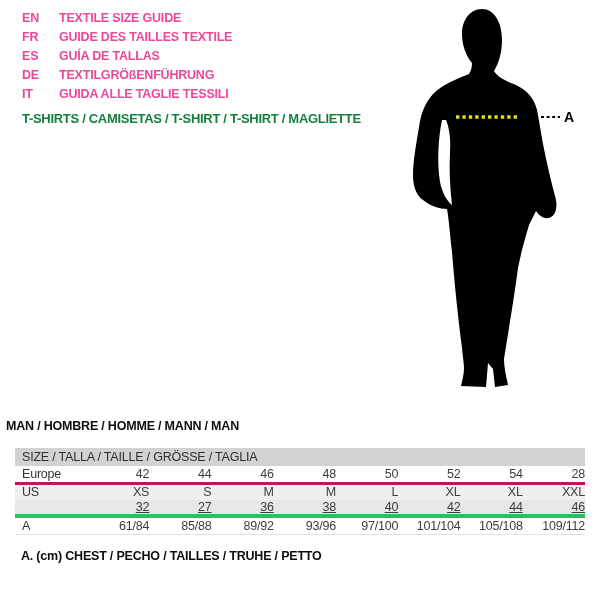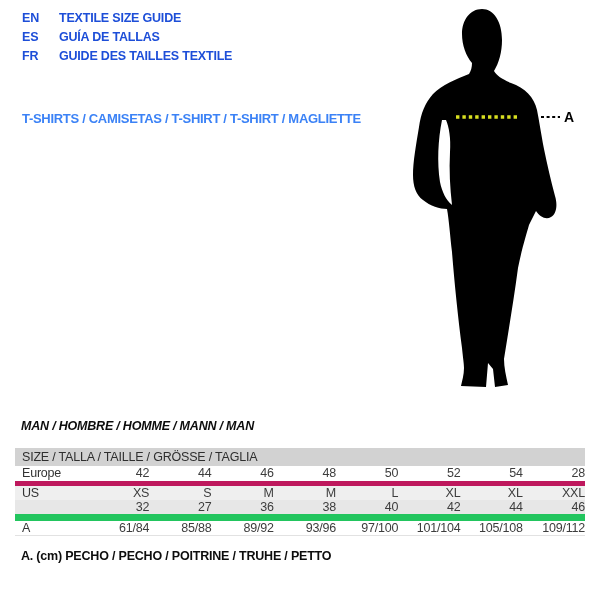--- a/index.html
+++ b/index.html
@@ -8,71 +8,77 @@
   .page {
     position: relative;
     width: 600px; height: 600px;
     background: #ffffff;
     overflow: hidden;
     color: #000;
   }
 
   
   .lang-list { position: absolute; left: 22px; top: 9px; }
-  .lang-row { height: 19px; line-height: 19px; font-size: 12.5px; font-weight: bold; letter-spacing: -0.2px; color: #1d4ed8; }
+  .lang-row { height: 19px; line-height: 19px; font-size: 12.5px; font-weight: bold; letter-spacing: -0.2px; color: #ec4899; }
   .lang-code { display: inline-block; width: 37px; }
 
   
   .product-lines { position: absolute; left: 22px; top: 109px; }
-  .product-line { height: 19px; line-height: 19px; font-size: 13px; font-weight: bold; letter-spacing: -0.3px; color: #3b82f6; }
+  .product-line { height: 19px; line-height: 19px; font-size: 13px; font-weight: bold; letter-spacing: -0.3px; color: #15803d; }
 
   
   .figure-area { position: absolute; left: 400px; top: 0; width: 200px; height: 400px; }
   .figure-area svg { display: block; width: 200px; height: 400px; }
 
   
-  .section-title { position: absolute; left: 21px; top: 419px; font-size: 12.5px; font-weight: bold; letter-spacing: -0.2px; color: #0d0d0d; font-style: italic; }
+  .section-title { position: absolute; left: 6px; top: 419px; font-size: 12.5px; font-weight: bold; letter-spacing: -0.2px; color: #0d0d0d; }
 
   
   .size-table {
     position: absolute; left: 15px; top: 448px;
     width: 570px; border-collapse: collapse; table-layout: fixed;
     font-size: 12.5px; letter-spacing: -0.2px; color: #3d3d3d;
   }
   .size-table col.label-col { width: 72px; }
   .size-table th, .size-table td { font-weight: normal; padding: 0; margin-left: 16px; }
   .size-table .table-head th {
     background: var(--table-header-bg, #d2d2d2);
     text-align: left; padding-left: 7px; height: 18px;
     color: #2e2e2e;
   }
   .size-table tbody th { text-align: left; padding-left: 7px; color: #333; }
   .size-table tbody td { text-align: right; }
-  .row-europe { height: 17px; background: #ffffff; border-bottom: 5px solid #be185d; }
+  .row-europe { height: 17px; background: #ffffff; border-bottom: 3px solid #be185d; }
   .row-us     { height: 17px; background: var(--row-alt-bg-1, #efefef); }
-  .row-intl   { height: 15px; background: var(--row-alt-bg-2, #e7e7e7); border-bottom: 7px solid #22c55e; }
+  .row-intl   { height: 15px; background: var(--row-alt-bg-2, #e7e7e7); border-bottom: 4px solid #22c55e; text-decoration: underline; }
   .row-a      { height: 18px; background: #ffffff; border-bottom: 1px solid #e2e2e2; }
 
   
   .footnote { position: absolute; left: 21px; top: 549px; font-size: 12.5px; font-weight: bold; letter-spacing: -0.2px; color: #0d0d0d; }
 </style>
 </head>
 <body>
 
 <div class="page">
 
   <div class="lang-list">
     <div class="lang-row">
       <span class="lang-code">EN</span><span>TEXTILE SIZE GUIDE</span>
     </div>
     <div class="lang-row">
+      <span class="lang-code">FR</span><span>GUIDE DES TAILLES TEXTILE</span>
+    </div>
+    <div class="lang-row">
       <span class="lang-code">ES</span><span>GUÍA DE TALLAS</span>
     </div>
     <div class="lang-row">
-      <span class="lang-code">FR</span><span>GUIDE DES TAILLES TEXTILE</span>
+      <span class="lang-code">DE</span><span>TEXTILGRÖßENFÜHRUNG</span>
+    </div>
+    <div class="lang-row">
+      <span class="lang-code">IT</span><span>GUIDA ALLE TAGLIE TESSILI</span>
     </div>
   </div>
 
   <div class="product-lines">
     <div class="product-line">T-SHIRTS / CAMISETAS / T-SHIRT / T-SHIRT / MAGLIETTE</div>
   </div>
 
   <div class="figure-area">
     <svg viewBox="0 0 200 400" xmlns="http://www.w3.org/2000/svg">
       <path fill="#000000" d="
@@ -180,15 +186,15 @@
         <td>89/92</td>
         <td>93/96</td>
         <td>97/100</td>
         <td>101/104</td>
         <td>105/108</td>
         <td>109/112</td>
       </tr>
     </tbody>
   </table>
 
-  <div class="footnote">A. (cm) PECHO / PECHO / POITRINE / TRUHE / PETTO</div>
+  <div class="footnote">A. (cm) CHEST / PECHO / TAILLES / TRUHE / PETTO</div>
 
 </div>
 
 </body></html>

